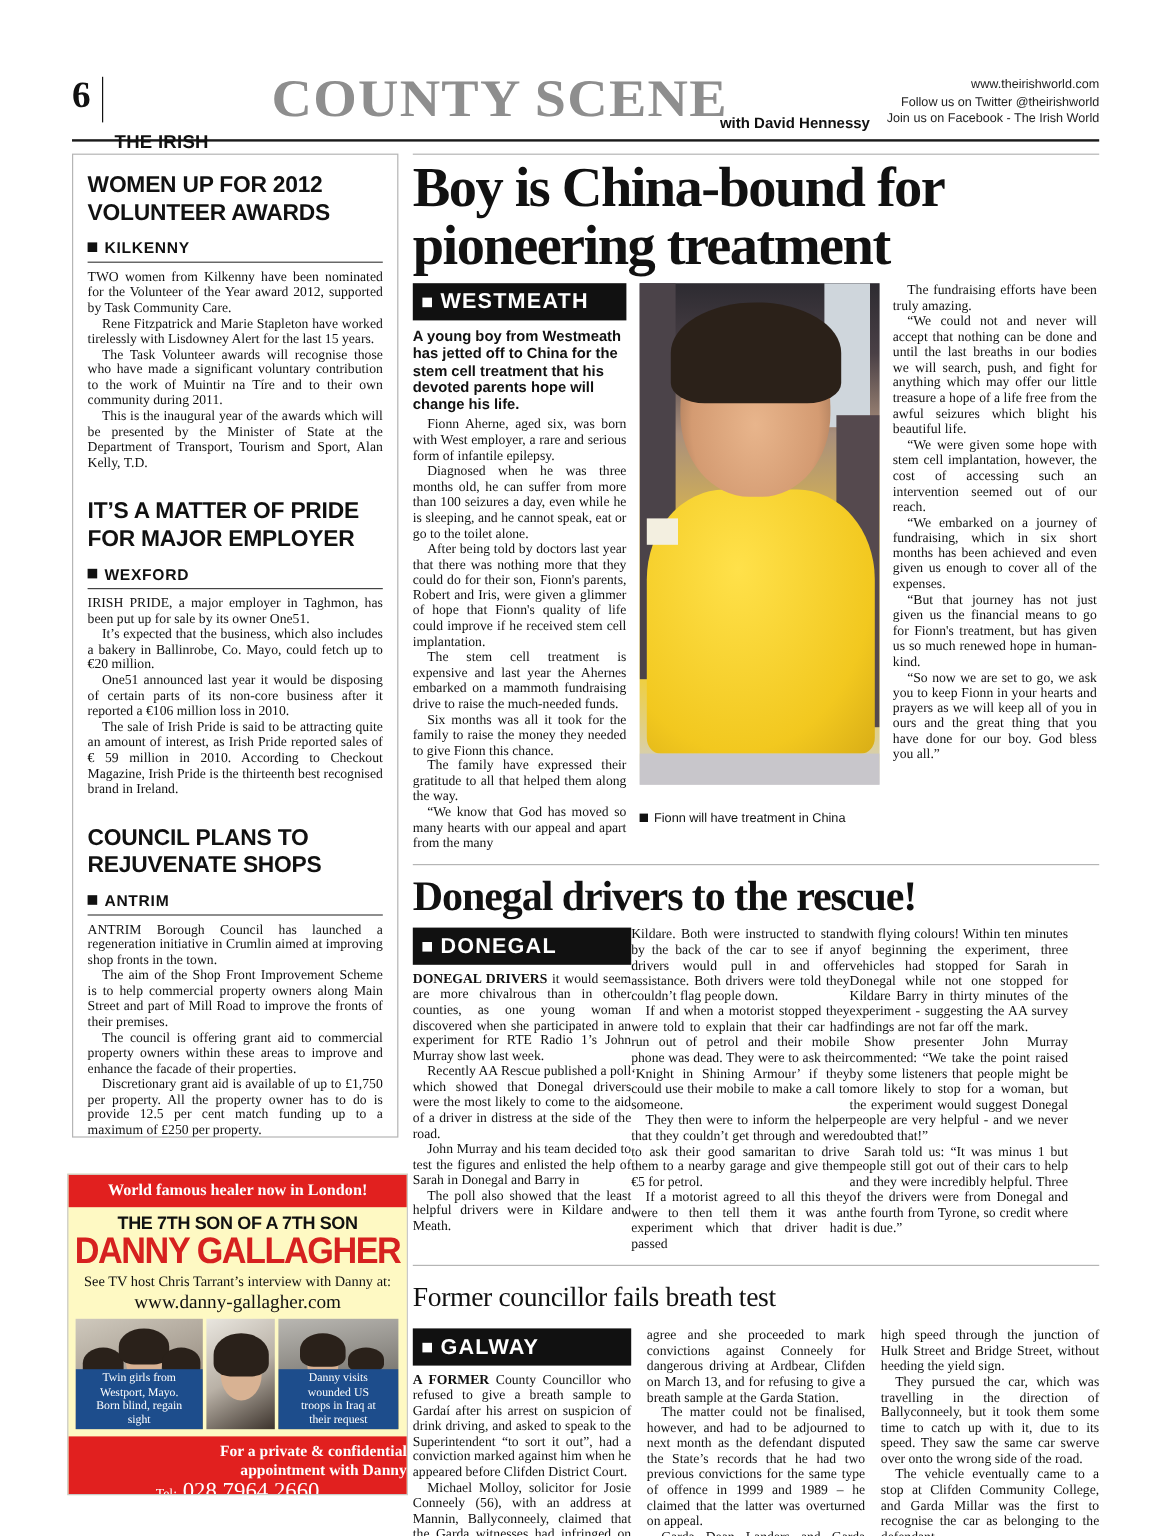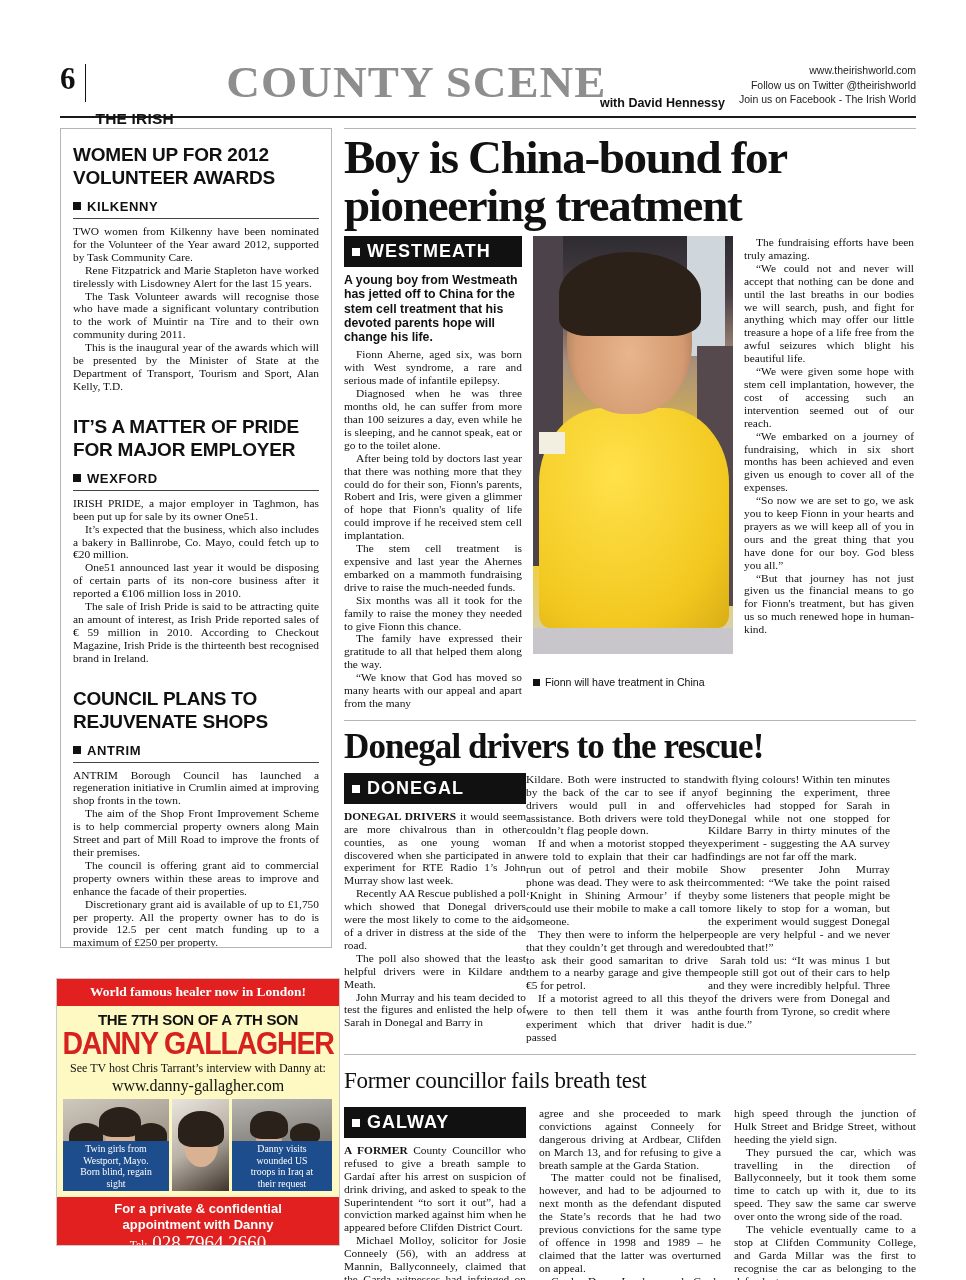--- a/index.html
+++ b/index.html
@@ -249,22 +249,22 @@
     position: absolute; left: 0; right: 0; bottom: 0;
     background: #1d4d8c; color: #fff; text-align: center;
     font-family: "Liberation Serif", serif; font-size: 9.8px; line-height: 11.5px;
     padding: 2px 14px;
   }
   .ad-bottom {
     background: #e1201f; color: #fff; text-align: center;
     padding: 4px 0 6px 0; margin-top: 6px;
   }
   .ad-bottom .l1 {
-    font-family: Liberation Sans, sans-serif; font-weight: bold;
-    font-size: 13px; line-height: 15.5px;
+    font-family: Liberation Serif, serif; font-weight: bold;
+    font-size: 13px; line-height: 15.5px; text-align: right;
   }
   .ad-bottom .l2 {
     font-family: "Liberation Serif", serif;
     font-size: 19px; line-height: 21px;
   }
   .ad-bottom .l2 .tiny { font-size: 11.5px; }
 </style>
 </head>
 <body>
 
@@ -327,21 +327,21 @@
   <div class="mainarea">
 
     <div class="a1 art-rule-top">
       <div class="headline-xl">Boy is China-bound for pioneering treatment</div>
 
       <div class="a1-row">
         <div class="a1-c1">
           <div class="tag-black"><span class="sq"></span><span>WESTMEATH</span></div>
           <div class="standfirst">A young boy from Westmeath has jetted off to China for the stem cell treatment that his devoted parents hope will change his life.</div>
           <div class="body-serif">
-            <p>Fionn Aherne, aged six, was born with West syndrome, a rare and serious made of infantile epilepsy.</p>
+            <p>Fionn Aherne, aged six, was born with West employer, a rare and serious form of infantile epilepsy.</p>
             <p>Diagnosed when he was three months old, he can suffer from more than 100 seizures a day, even while he is sleeping, and he cannot speak, eat or go to the toilet alone.</p>
             <p>After being told by doctors last year that there was nothing more that they could do for their son, Fionn's parents, Robert and Iris, were given a glimmer of hope that Fionn's quality of life could improve if he received stem cell implantation.</p>
             <p>The stem cell treatment is expensive and last year the Ahernes embarked on a mammoth fundraising drive to raise the much-needed funds.</p>
             <p>Six months was all it took for the family to raise the money they needed to give Fionn this chance.</p>
             <p>The family have expressed their gratitude to all that helped them along the way.</p>
             <p>“We know that God has moved so many hearts with our appeal and apart from the many</p>
           </div>
         </div>
 
         <div class="a1-photo-col">
@@ -357,37 +357,37 @@
           </div>
           <div class="caption"><span class="sq"></span><span>Fionn will have treatment in China</span></div>
         </div>
 
         <div class="a1-c3">
           <div class="body-serif">
             <p>The fundraising efforts have been truly amazing.</p>
             <p>“We could not and never will accept that nothing can be done and until the last breaths in our bodies we will search, push, and fight for anything which may offer our little treasure a hope of a life free from the awful seizures which blight his beautiful life.</p>
             <p>“We were given some hope with stem cell implantation, however, the cost of accessing such an intervention seemed out of our reach.</p>
             <p>“We embarked on a journey of fundraising, which in six short months has been achieved and even given us enough to cover all of the expenses.</p>
+            <p>“But that journey has not just given us the financial means to go for Fionn's treatment, but has given us so much renewed hope in human-kind.</p>
             <p>“So now we are set to go, we ask you to keep Fionn in your hearts and prayers as we will keep all of you in ours and the great thing that you have done for our boy. God bless you all.”</p>
-            <p>“But that journey has not just given us the financial means to go for Fionn's treatment, but has given us so much renewed hope in human-kind.</p>
           </div>
         </div>
       </div>
     </div>
 
     <div class="sect-rule">
       <div class="headline-lg">Donegal drivers to the rescue!</div>
       <div class="a2-row">
         <div>
           <div class="tag-black"><span class="sq"></span><span>DONEGAL</span></div>
           <div class="body-serif" style="margin-top:6px">
             <p class="first"><span class="lede-bold">DONEGAL DRIVERS</span> <span>it would seem are more chivalrous than in other counties, as one young woman discovered when she participated in an experiment for RTE Radio 1’s John Murray show last week.</span></p>
             <p>Recently AA Rescue published a poll which showed that Donegal drivers were the most likely to come to the aid of a driver in distress at the side of the road.</p>
+            <p>John Murray and his team decided to test the figures and enlisted the help of Sarah in Donegal and Barry in</p>
             <p>The poll also showed that the least helpful drivers were in Kildare and Meath.</p>
-            <p>John Murray and his team decided to test the figures and enlisted the help of Sarah in Donegal and Barry in</p>
           </div>
         </div>
         <div>
           <div class="body-serif">
             <p class="first">Kildare. Both were instructed to stand by the back of the car to see if any drivers would pull in and offer assistance. Both drivers were told they couldn’t flag people down.</p>
             <p>If and when a motorist stopped they were told to explain that their car had run out of petrol and their mobile phone was dead. They were to ask their ‘Knight in Shining Armour’ if they could use their mobile to make a call to someone.</p>
             <p>They then were to inform the helper that they couldn’t get through and were to ask their good samaritan to drive them to a nearby garage and give them €5 for petrol.</p>
             <p>If a motorist agreed to all this they were to then tell them it was an experiment which that driver had passed</p>
           </div>
         </div>
@@ -408,21 +408,21 @@
           <div class="tag-black"><span class="sq"></span><span>GALWAY</span></div>
           <div class="body-serif" style="margin-top:6px">
             <p class="first"><span class="lede-bold">A FORMER</span> <span>County Councillor who refused to give a breath sample to Gardaí after his arrest on suspicion of drink driving, and asked to speak to the Superintendent “to sort it out”, had a conviction marked against him when he appeared before Clifden District Court.</span></p>
             <p>Michael Molloy, solicitor for Josie Conneely (56), with an address at Mannin, Ballyconneely, claimed that the Garda witnesses had infringed on his client’s constitutional rights when, in one instance, they purposefully pursued the car only because of who was driving it.</p>
 
           </div>
         </div>
         <div>
           <div class="body-serif">
             <p class="first">agree and she proceeded to mark convictions against Conneely for dangerous driving at Ardbear, Clifden on March 13, and for refusing to give a breath sample at the Garda Station.</p>
-            <p>The matter could not be finalised, however, and had to be adjourned to next month as the defendant disputed the State’s records that he had two previous convictions for the same type of offence in 1998 and 1989 – he claimed that the latter was overturned on appeal.</p>
+            <p>The matter could not be finalised, however, and had to be adjourned to next month as the defendant disputed the State’s records that he had two previous convictions for the same type of offence in 1999 and 1989 – he claimed that the latter was overturned on appeal.</p>
             <p>Garda Dean Landers and Garda Owen Millar were on routine patrol in the early hours of March 13 when they heard the “roar” of a vehicle revving very loudly in the town centre. They then saw a black Mercedes driving at</p>
           </div>
         </div>
         <div>
           <div class="body-serif">
             <p class="first">high speed through the junction of Hulk Street and Bridge Street, without heeding the yield sign.</p>
             <p>They pursued the car, which was travelling in the direction of Ballyconneely, but it took them some time to catch up with it, due to its speed. They saw the same car swerve over onto the wrong side of the road.</p>
             <p>The vehicle eventually came to a stop at Clifden Community College, and Garda Millar was the first to recognise the car as belonging to the defendant.</p>
 
           </div>

